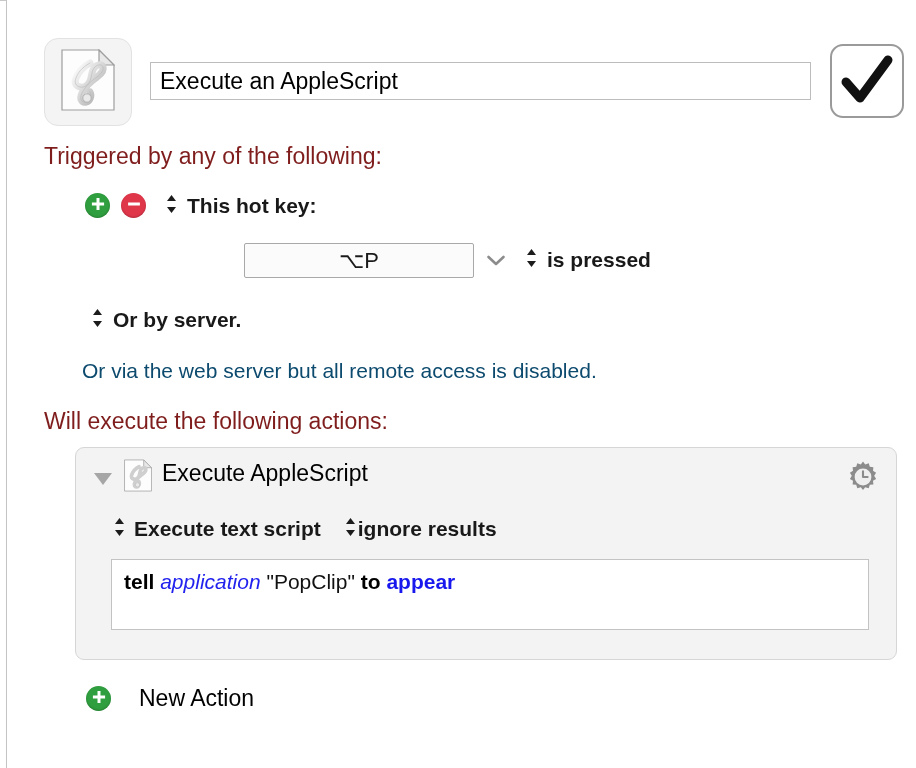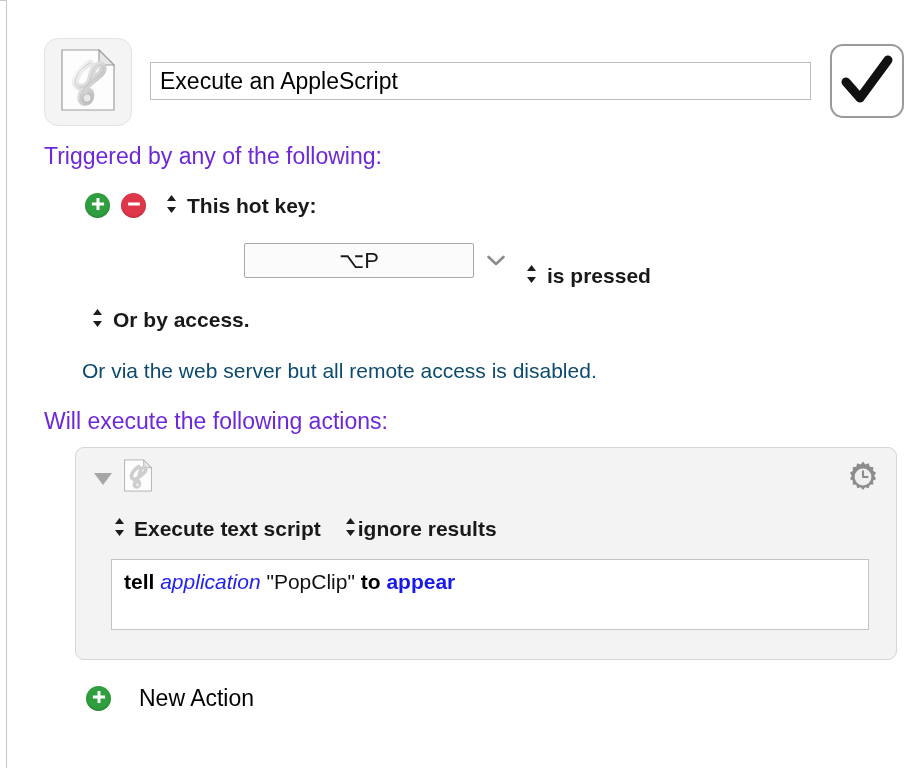--- a/index.html
+++ b/index.html
@@ -73,21 +73,21 @@
     border: 2px solid #9a9a9a;
     border-radius: 13px;
     background: #ffffff;
   }
   .enabled-checkbox svg { display: block; }
 
   
   .section-label {
     position: absolute;
     font-size: 23px;
-    color: #6d28d9;
+    color: #7f1d1d;
     white-space: nowrap;
   }
   .plain-line {
     position: absolute;
     font-size: 21px;
     color: #0c4a6e;
     white-space: nowrap;
   }
   .bold-label {
     font-size: 21px;
@@ -279,38 +279,38 @@
   </div>
 
   <input class="hotkey-field" type="text" value="⌥P" style="">
 
   <span class="hotkey-chevron">
     <svg width="20" height="13" viewBox="0 0 20 13">
       <path d="M2.5 3 L10 10 L17.5 3" fill="none" stroke="#8c8c8c" stroke-width="2.6" stroke-linecap="round" stroke-linejoin="round"></path>
     </svg>
   </span>
 
-  <div class="row" style="left:524px; top:248px;margin-top:16px;">
+  <div class="row" style="left:524px; top:248px;">
     <span class="updown">
       <svg width="15" height="24" viewBox="0 0 15 24">
         <path d="M7.5 3 L12 9 L3 9 Z" fill="#1c1c1c"></path>
         <path d="M7.5 21 L12 15 L3 15 Z" fill="#1c1c1c"></path>
       </svg>
     </span>
     <span class="bold-label" style="margin-left:8px;">is pressed</span>
   </div>
 
   <div class="row" style="left:90px; top:308px;">
     <span class="updown">
       <svg width="15" height="24" viewBox="0 0 15 24">
         <path d="M7.5 3 L12 9 L3 9 Z" fill="#1c1c1c"></path>
         <path d="M7.5 21 L12 15 L3 15 Z" fill="#1c1c1c"></path>
       </svg>
     </span>
-    <span class="bold-label" style="margin-left:8px;">Or by access.</span>
+    <span class="bold-label" style="margin-left:8px;">Or by server.</span>
   </div>
 
   <div class="plain-line" style="left:82px; top:359px;">Or via the web server but all remote access is disabled.</div>
 
   <div class="section-label" style="left:44px; top:408px;">Will execute the following actions:</div>
 
   <div class="action-panel">
 
     <span class="disclosure-tri">
       <svg width="24" height="20" viewBox="0 0 24 20">
@@ -320,20 +320,21 @@
 
     <span class="action-doc-icon">
       <svg width="28" height="33" viewBox="0 0 54 62">
         <path d="M1 1 H38 L53 16 V61 H1 Z" fill="#fdfdfd" stroke="#a8a8a8" stroke-width="1.6"></path>
         <path d="M38 1 L53 16 H38 Z" fill="#e8e8e8" stroke="#a8a8a8" stroke-width="1.6"></path>
         <path d="M29 14 C20 19 17 24 15 29 C13 34 15 37 19 38 C23 39 27 36 29 32 C31 28 30 23 33 19 C36 15 41 15 42 18 C43 21 40 25 36 28 C30 32 24 38 21 44 C18 50 21 54 25 53 C29 52 31 47 29 43" fill="none" stroke="#cfcfcf" stroke-width="7" stroke-linecap="round"></path>
         <circle cx="26" cy="49" r="4.2" fill="#e9e9e9" stroke="#bcbcbc" stroke-width="1.2"></circle>
       </svg>
     </span>
 
+    <div class="action-title">Execute AppleScript</div>
 
     <span class="gear-icon">
       <svg width="34" height="34" viewBox="0 0 34 34">
         <g fill="#8c8c8c">
           <path d="M17 1.5 l2.2 2.9 3.5 -1.1 1.1 3.5 3.6 0.4 -0.4 3.6 3.1 1.9 -1.9 3.1 1.9 3.1 -3.1 1.9 0.4 3.6 -3.6 0.4 -1.1 3.5 -3.5 -1.1 -2.2 2.9 -2.2 -2.9 -3.5 1.1 -1.1 -3.5 -3.6 -0.4 0.4 -3.6 -3.1 -1.9 1.9 -3.1 -1.9 -3.1 3.1 -1.9 -0.4 -3.6 3.6 -0.4 1.1 -3.5 3.5 1.1 Z"></path>
         </g>
         <circle cx="17" cy="17" r="8.4" fill="#efefef"></circle>
         <path d="M17 11.4 V17 H21.6" fill="none" stroke="#8c8c8c" stroke-width="2.1" stroke-linecap="round" stroke-linejoin="round"></path>
       </svg>
     </span>

